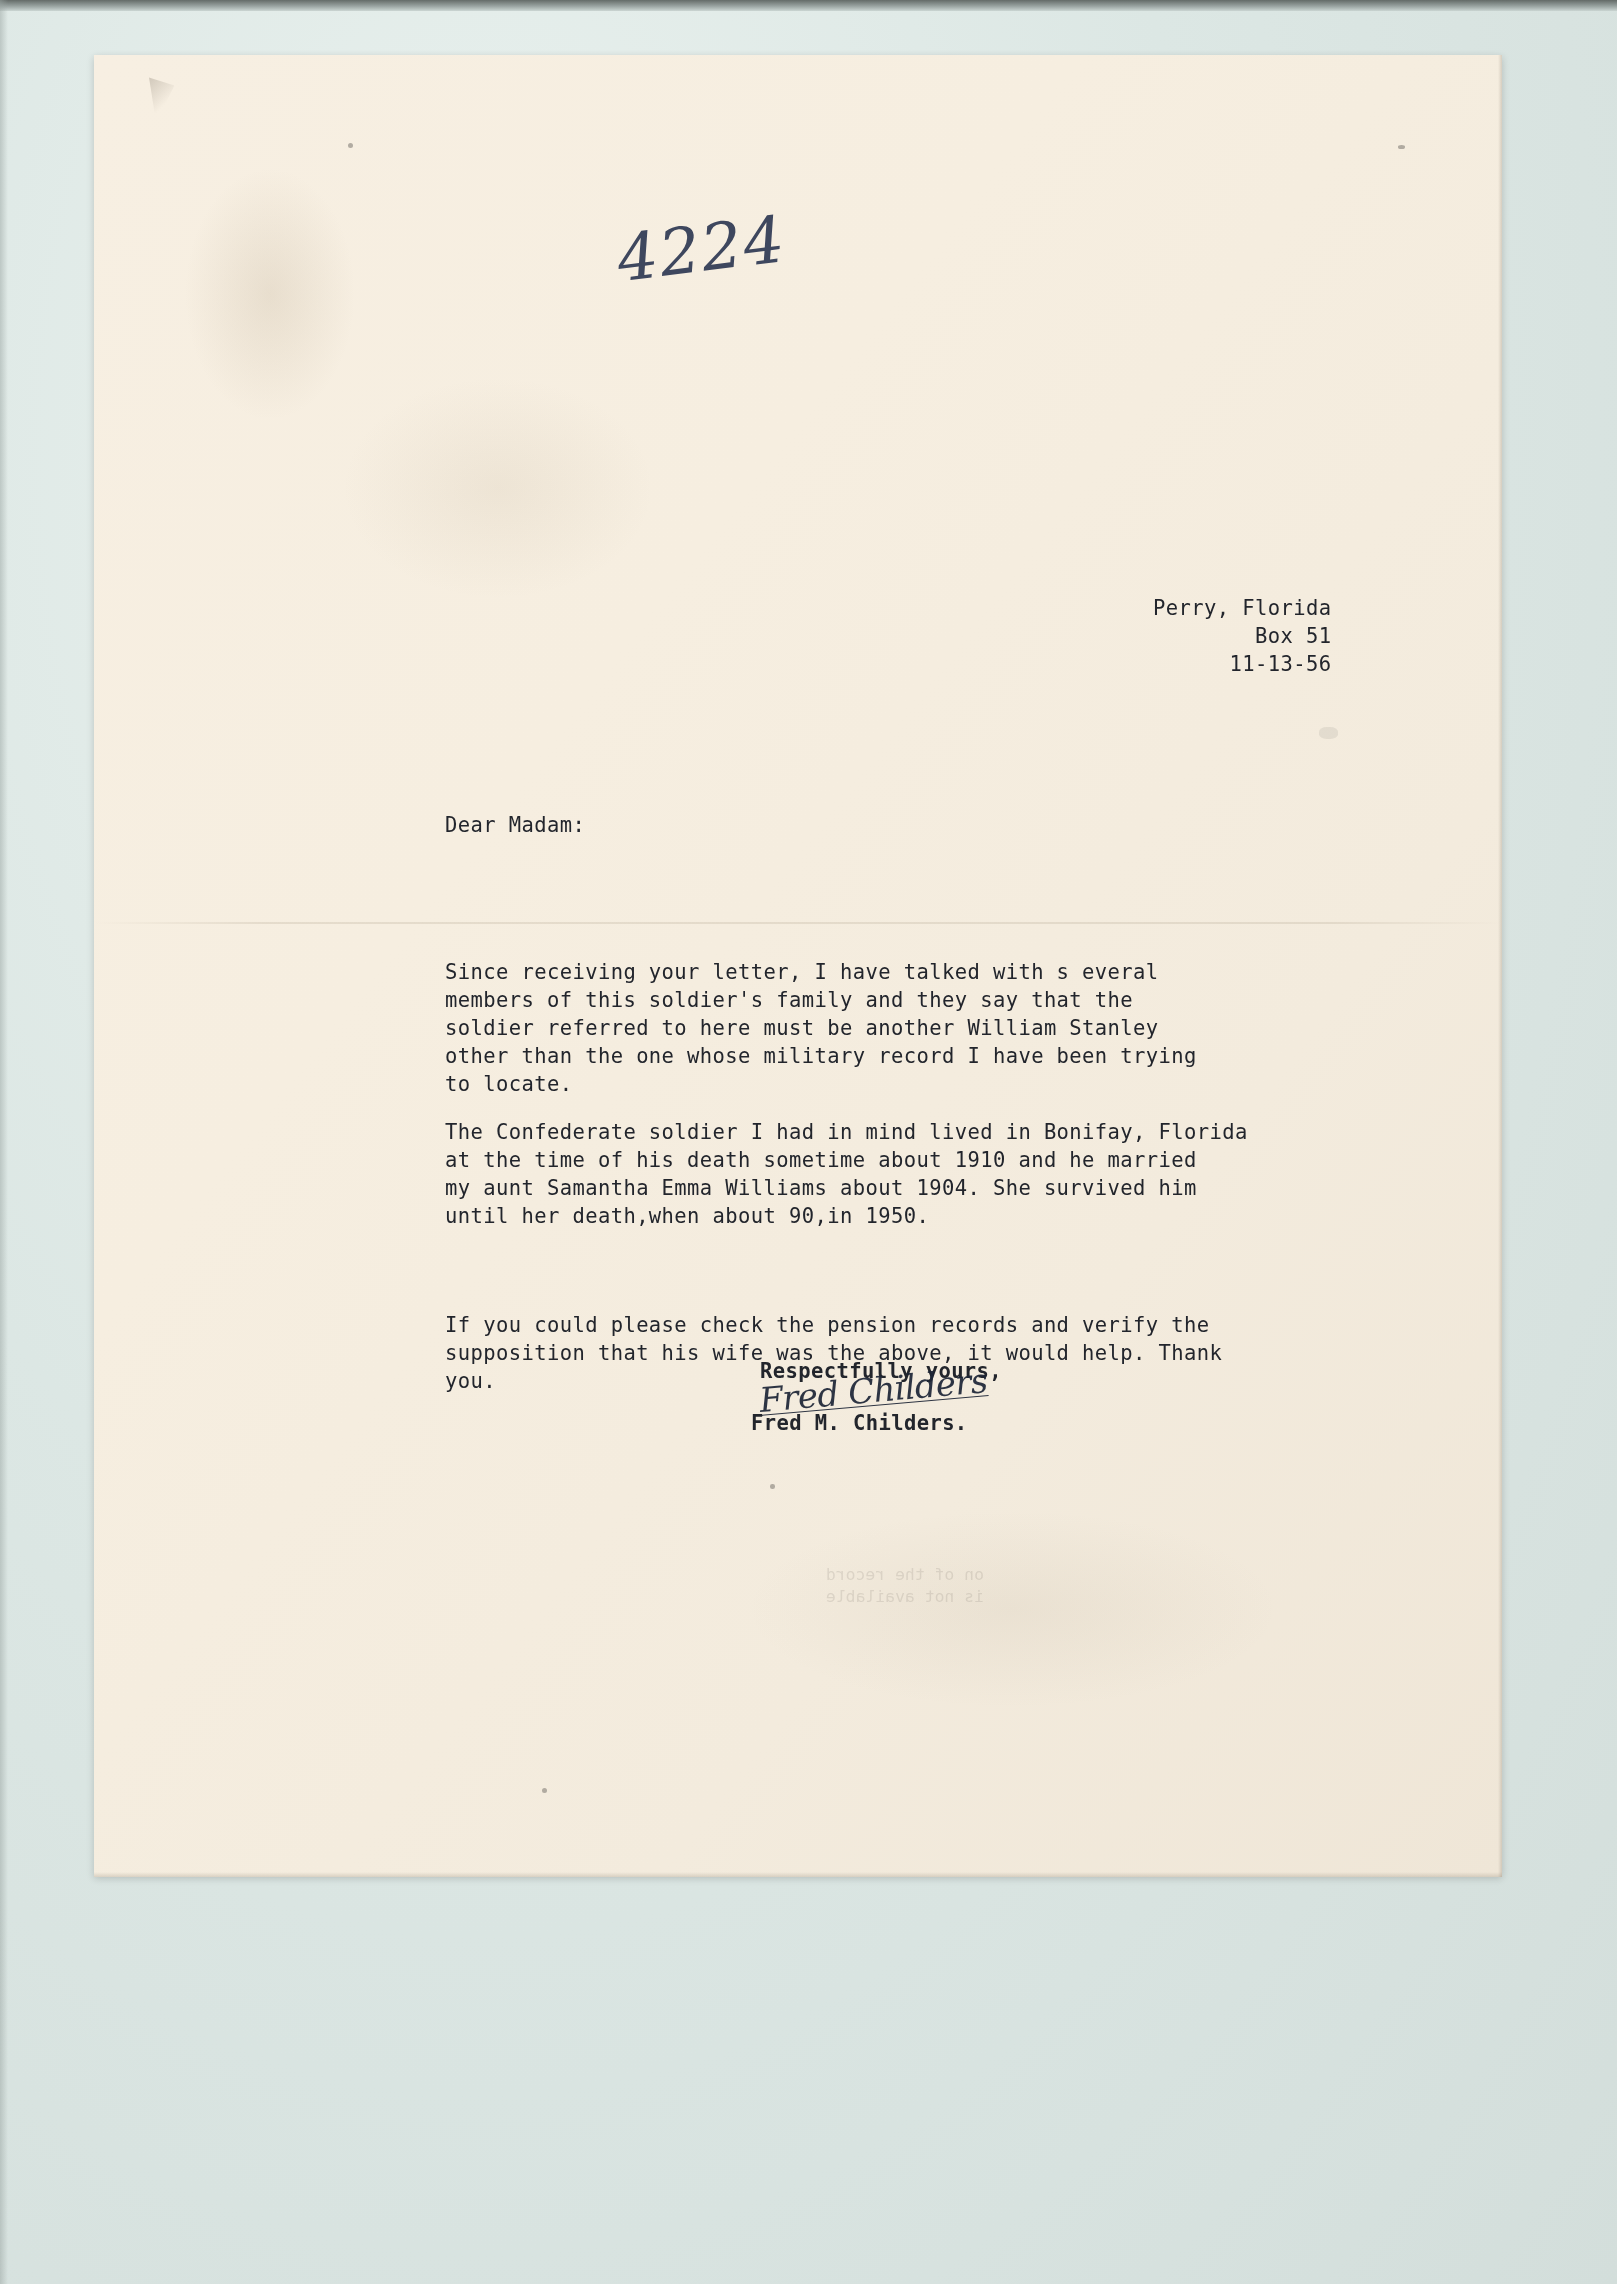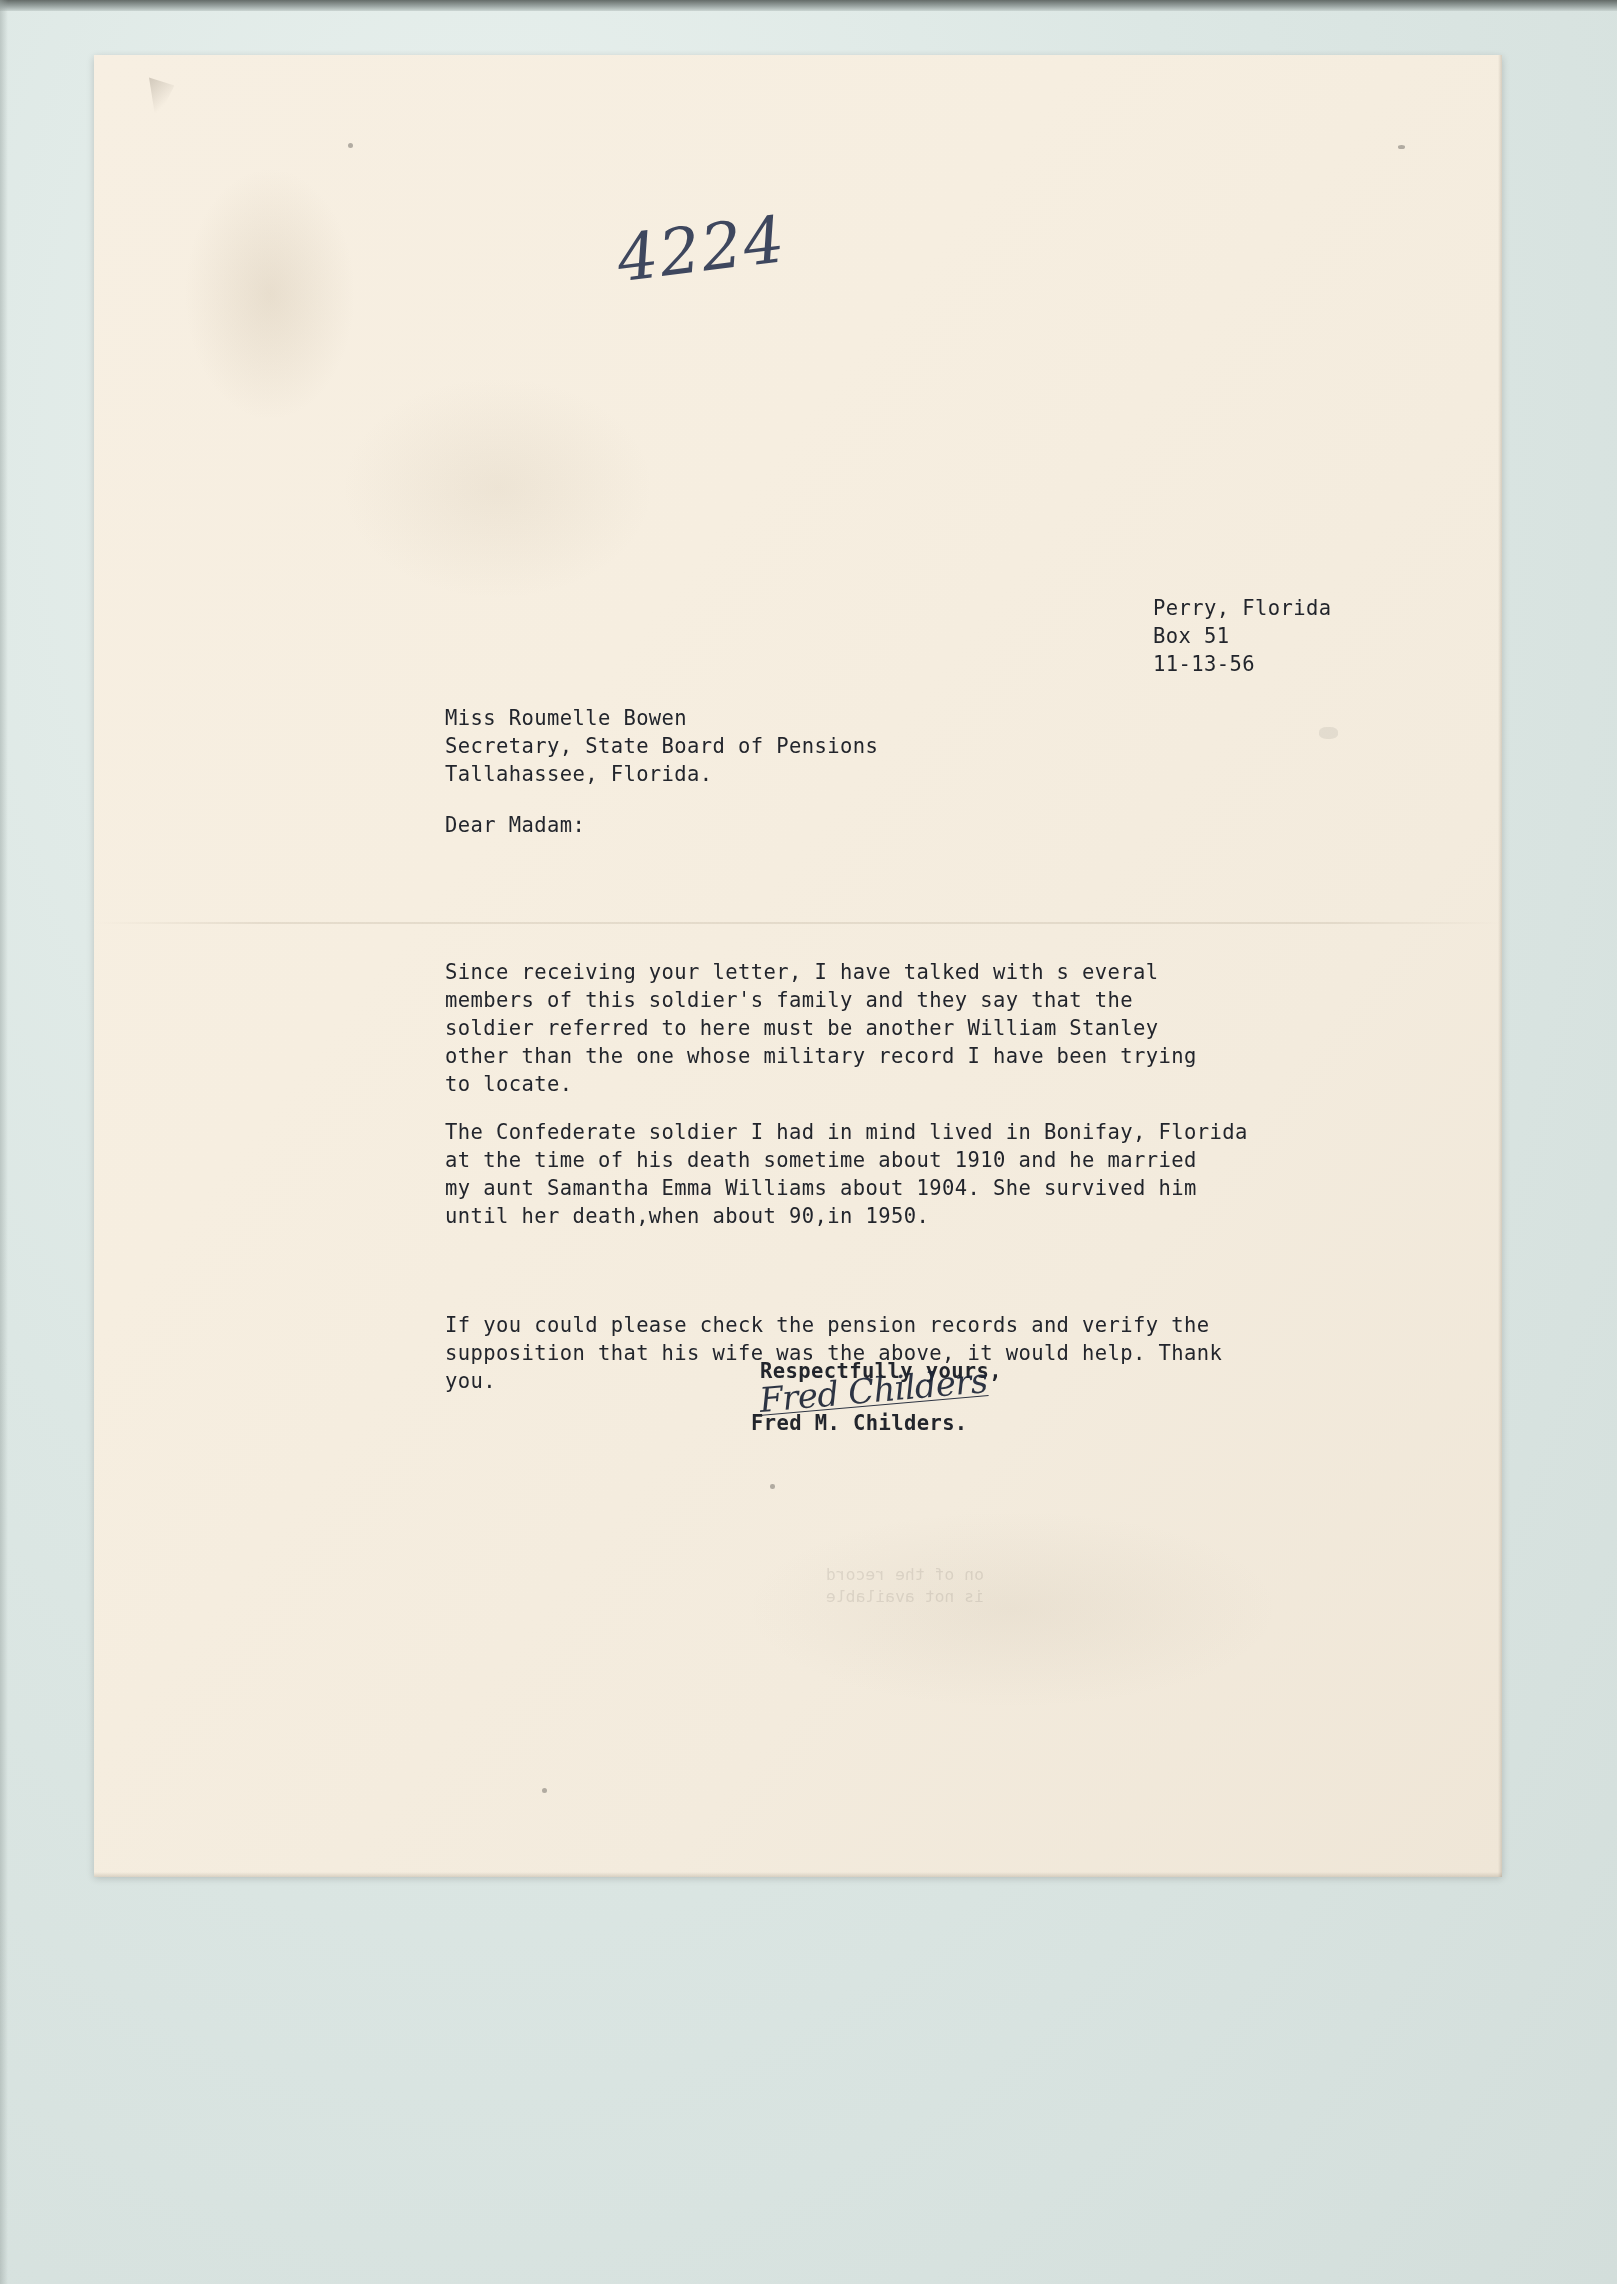--- a/index.html
+++ b/index.html
@@ -112,20 +112,21 @@
     font-size: 20.5px;
     line-height: 28px;
     letter-spacing: 0.4px;
     white-space: pre-wrap;
   }
 
   #return-address {
     position: absolute;
     left: 1059px;
     top: 539px;
+    text-align: right;
   }
   #recipient-block {
     position: absolute;
     left: 351px;
     top: 649px;
   }
   #salutation {
     position: absolute;
     left: 351px;
     top: 756px;
@@ -205,23 +206,20 @@
   <div class="speck" style="left:1225px;top:672px;width:19.4px;height:12px;opacity:.12;border-radius:40%;"></div>
   <div class="speck" style="left:676px;top:1429px;width:4.5px;height:4.5px;"></div>
   <div class="speck" style="left:448px;top:1733px;width:5.2px;height:5.2px;"></div>
 
   <div id="archive-number">4224</div>
 
   <div class="typed" id="return-address">Perry, Florida
 Box 51
 11-13-56</div>
 
-  <div class="typed" id="recipient-block">Miss Roumelle Bowen
-Secretary, State Board of Pensions
-Tallahassee, Florida.</div>
 
   <div class="typed" id="salutation">Dear Madam:</div>
 
 
   <div class="typed" id="para-2">Since receiving your letter, I have talked with s everal
 members of this soldier's family and they say that the
 soldier referred to here must be another William Stanley
 other than the one whose military record I have been trying
 to locate.</div>
 

